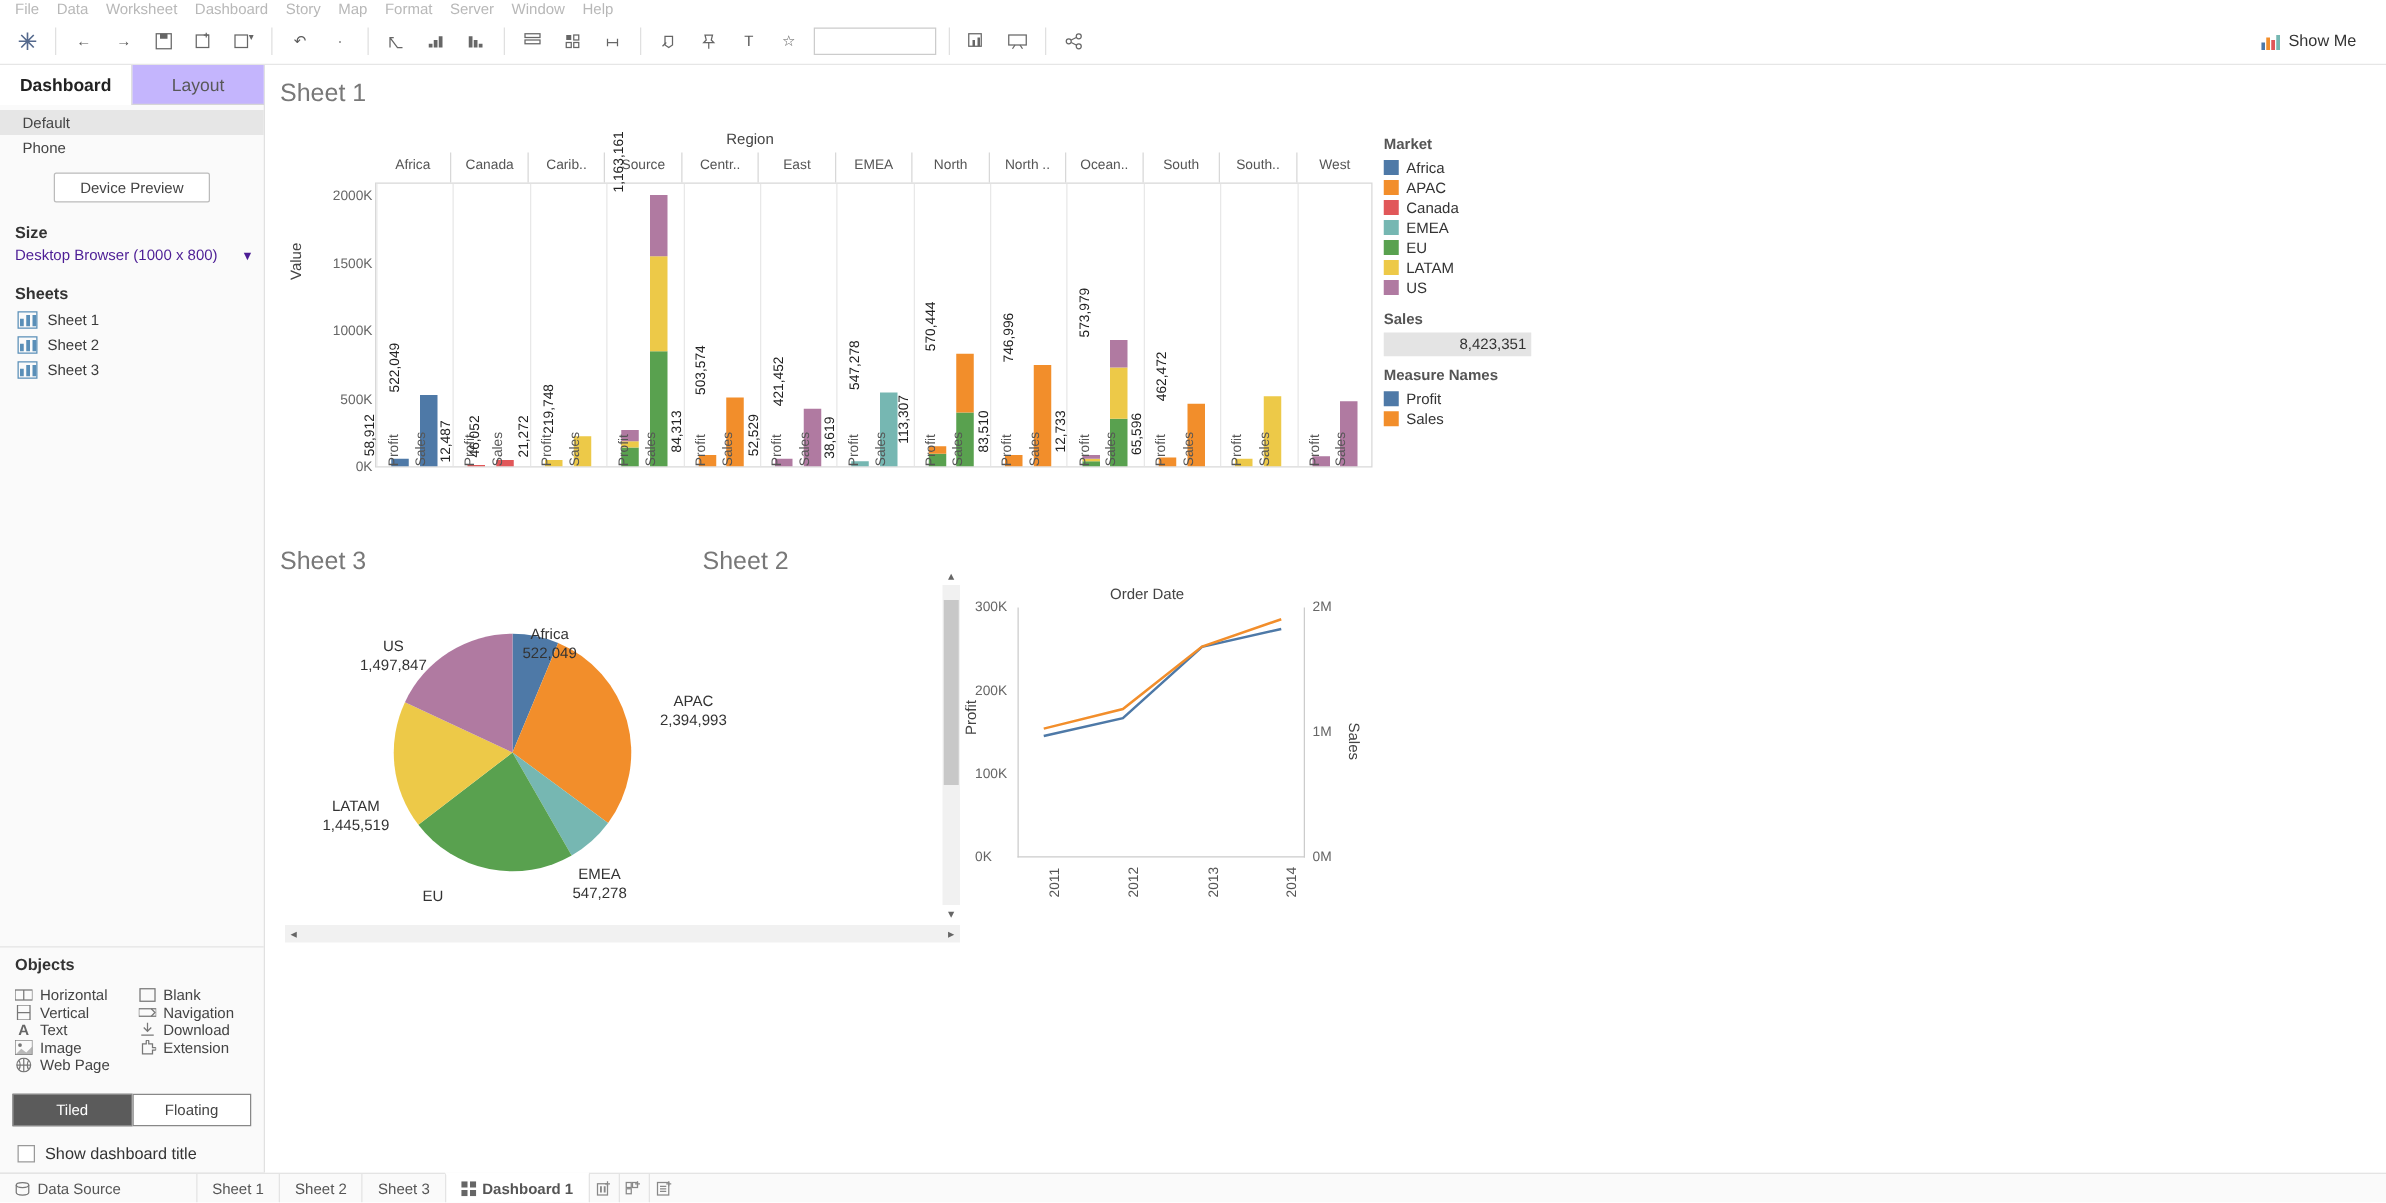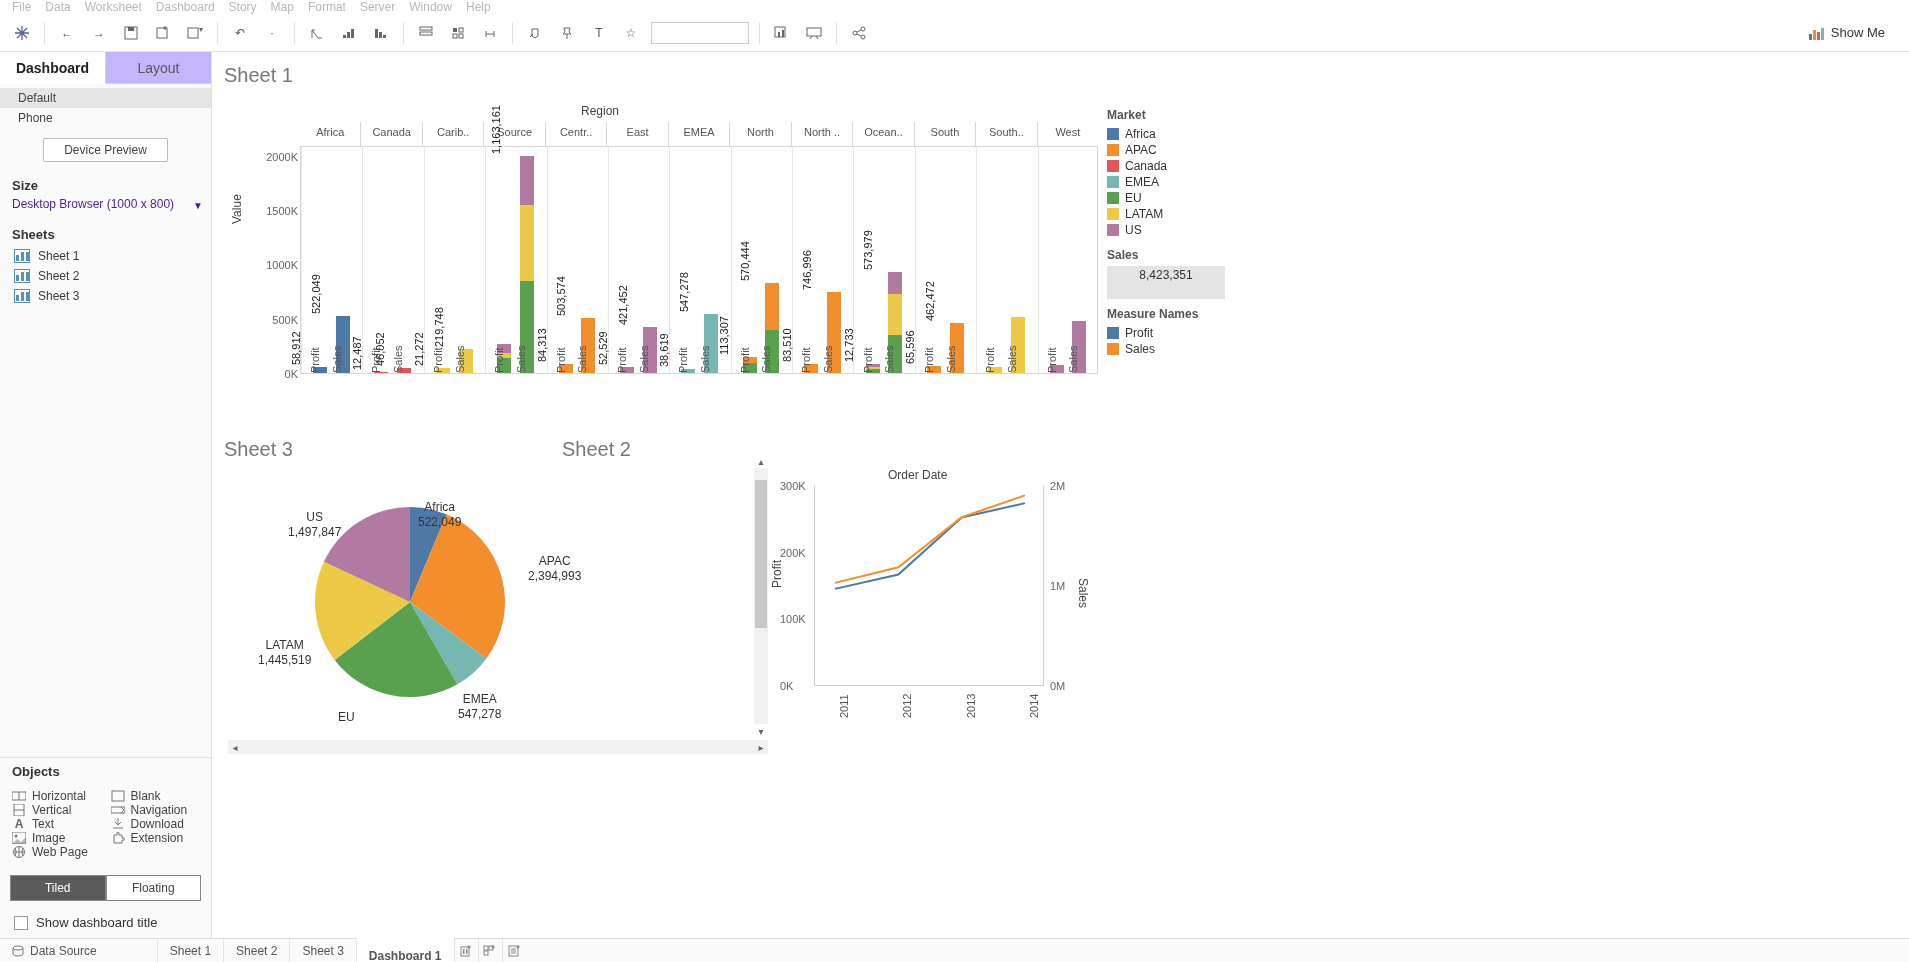--- a/index.html
+++ b/index.html
@@ -66,21 +66,21 @@
 .c1-reg { position: absolute; top: 0; bottom: 0; border-left: 1px solid #e8e8e8; }
 .c1-bar { position: absolute; bottom: 0; width: 14px; }
 .c1-barlab { position: absolute; bottom: 100%; left: 50%; transform: translateX(-50%) rotate(-90deg); transform-origin: left bottom; font-size: 11px; color: #222; white-space: nowrap; padding-left: 2px; }
 .c1-xlab { position: absolute; top: 100%; left: 50%; transform: translateX(-50%) rotate(-90deg); transform-origin: left top; font-size: 11px; color: #555; padding-top: 2px; }
 
 
 .legend { position: absolute; left: 895px; top: 56px; width: 128px; font-size: 12px; color: #333; }
 .lg-head { font-weight: 600; color: #555; margin-bottom: 4px; }
 .lg-row { display: flex; align-items: center; gap: 6px; padding: 1px 0; }
 .lg-sw { width: 12px; height: 12px; }
-.lg-salesbar { width: 118px; height: 33px; background: #e4e4e4; margin: 2px 0 8px; position: relative; text-align: center; padding: 2px 4px; font-size: 12px; color: #333; }
+.lg-salesbar { width: 118px; height: 19px; background: #e4e4e4; margin: 2px 0 8px; position: relative; text-align: right; padding: 2px 4px; font-size: 12px; color: #333; }
 
 
 .c3 { position: absolute; left: 16px; top: 386px; width: 540px; height: 316px; }
 .pie-svg { position: absolute; left: 82px; top: 64px; }
 .pie-lab { position: absolute; font-size: 12px; color: #333; text-align: center; line-height: 1.25; }
 .sbar-v { position: absolute; right: 0; top: 30px; bottom: 30px; width: 14px; background: #f1f1f1; }
 .sbar-v .thumb { position: absolute; left: 1px; right: 1px; top: 12px; height: 58%; background: #c8c8c8; }
 .sbar-h { position: absolute; left: 0; right: 0; bottom: 0; height: 14px; background: #f1f1f1; }
 .sbar-arrow { position: absolute; width: 14px; height: 14px; display: flex; align-items: center; justify-content: center; color: #666; font-size: 10px; }
 
@@ -90,21 +90,21 @@
 .c2-plot { position: absolute; left: 46px; top: 48px; width: 230px; height: 200px; border-left: 1px solid #ccc; border-bottom: 1px solid #ccc; border-right: 1px solid #ccc; }
 .c2-yl { position: absolute; left: 2px; top: 150px; transform: rotate(-90deg); transform-origin: left top; font-size: 12px; color: #444; }
 .c2-yr { position: absolute; right: 8px; top: 170px; transform: rotate(90deg); transform-origin: right top; font-size: 12px; color: #444; }
 .c2-ytick { position: absolute; font-size: 11px; color: #666; }
 .c2-xtick { position: absolute; font-size: 11px; color: #555; transform: rotate(-90deg); transform-origin: left top; }
 
 
 .bottombar { height: 24px; border-top: 1px solid #ddd; display: flex; align-items: stretch; background: #fafafa; font-size: 12px; }
 .ds-tab { padding: 4px 12px; color: #555; display: flex; align-items: center; gap: 6px; }
 .btab { padding: 4px 12px; border-left: 1px solid #e4e4e4; color: #555; display: flex; align-items: center; gap: 5px; }
-.btab.active { background: #fff; font-weight: 600; border-top: 2px solid #fff; margin-top: -1px; flex-direction: column; }
+.btab.active { background: #fff; font-weight: 600; border-top: 2px solid #fff; margin-top: -1px; }
 .btab-icon { width: 24px; display: flex; align-items: center; justify-content: center; border-left: 1px solid #e4e4e4; color: #777; }
 
 
 .clr-africa { background: #4e79a7; } .clr-apac { background: #f28e2b; } .clr-canada { background: #e15759; }
 .clr-emea { background: #76b7b2; } .clr-eu { background: #59a14f; } .clr-latam { background: #edc948; }
 .clr-us { background: #b07aa1; }
 .clr-profit { background: #4e79a7; } .clr-sales { background: #f28e2b; }
 </style>
 </head>
 <body>

